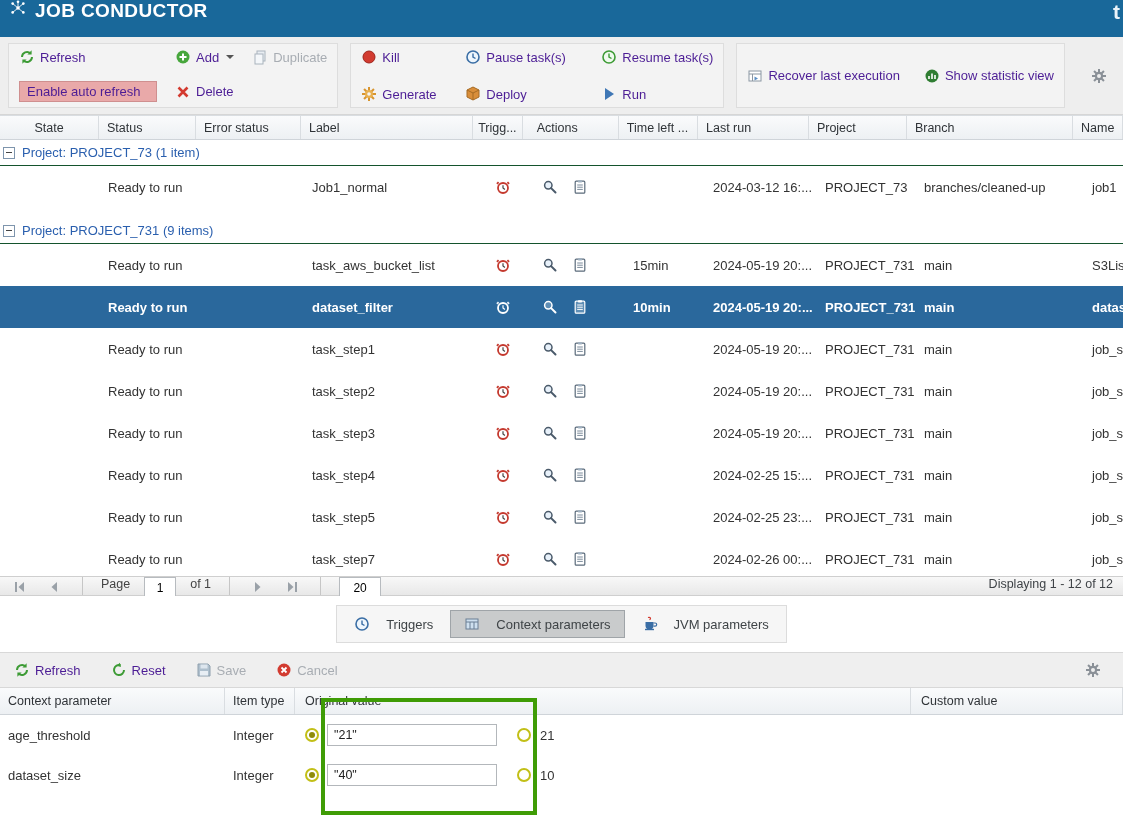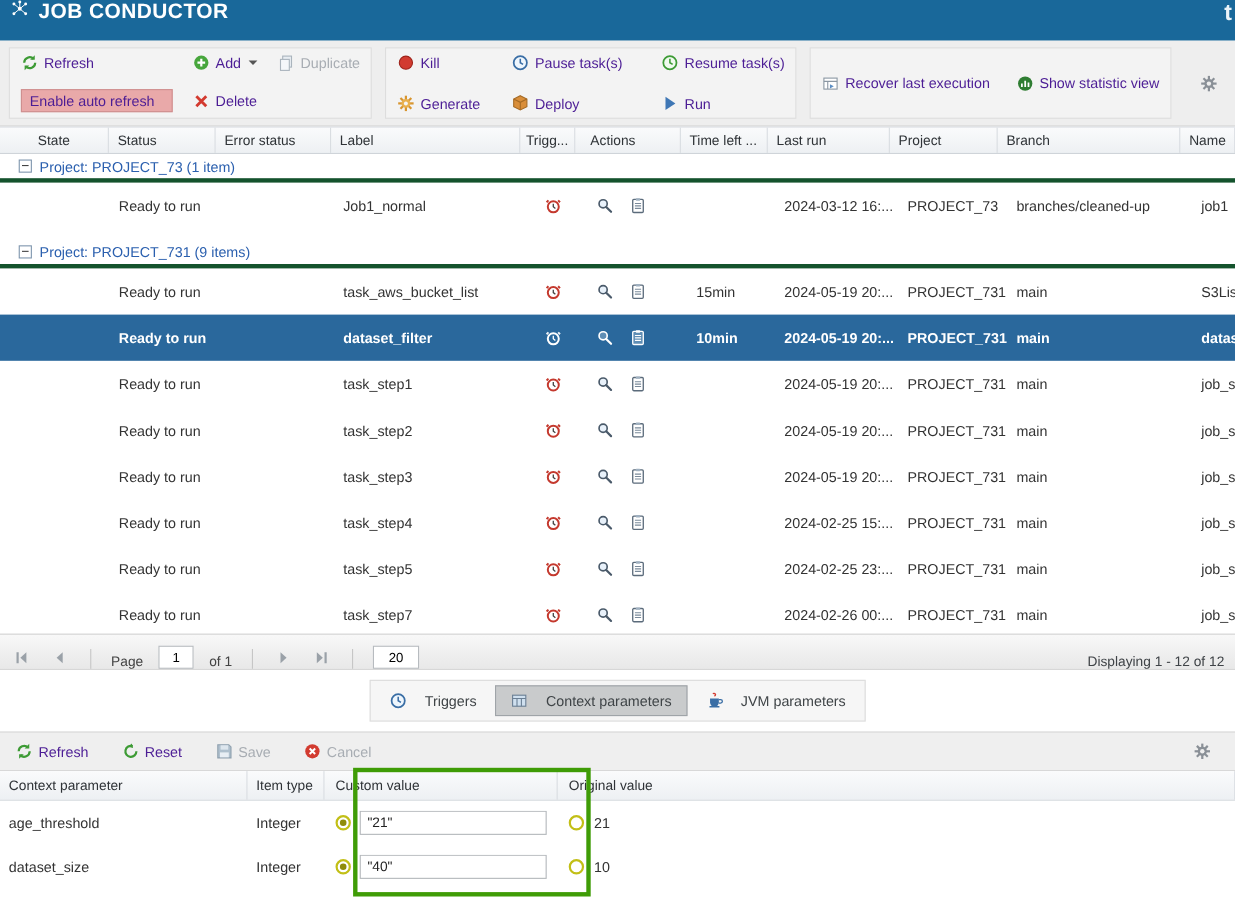--- a/index.html
+++ b/index.html
@@ -27,33 +27,33 @@
   .slot-a{width:86px}
   .slot-b{width:118px}
   .gear-right{margin-left:auto;align-self:center;margin-right:8px;cursor:pointer}
 
   
   .grid-head{display:flex;height:25px;background:linear-gradient(#fafbfc,#edf0f3);border-top:1px solid #d9dde1;border-bottom:1px solid #cfd4d9;font-size:12.5px;color:#2f3337;flex:0 0 auto}
   .gh-cell{display:flex;align-items:center;padding:0 8px;border-right:1px solid #d9dde1;overflow:hidden;white-space:nowrap;cursor:pointer}
   .gh-cell.ctr{justify-content:center}
   .grid-body{height:436px;overflow:hidden;flex:0 0 auto;background:#fff}
   .gsection{margin-bottom:10px}
-  .group-hdr{height:26px;display:flex;align-items:center;gap:7px;padding-left:17px;color:#2a5fae;border-bottom:4px solid #14532d;font-size:13px}
+  .group-hdr{height:26px;display:flex;align-items:center;gap:7px;padding-left:3px;color:#2a5fae;border-bottom:1px solid #14532d;font-size:13px}
   .minus-box{width:12px;height:12px;border:1px solid #7e95ad;background:#fff;position:relative;cursor:pointer;flex:0 0 auto}
   .minus-box::after{content:"";position:absolute;left:2px;right:2px;top:4px;border-top:1px solid #444}
   .grow{display:flex;height:42px;align-items:center;cursor:pointer}
   .grow.selected{background:#2a689c;color:#fff;font-weight:bold}
   .gcell{padding:0 8px;overflow:hidden;white-space:nowrap;flex:0 0 auto;display:flex;align-items:center}
   .c0{width:100px}.c1{width:98px}.c2{width:106px}.c3{width:174px}
   .c4{width:50px;justify-content:center}
   .c5{width:97px;gap:14px;padding-left:14px}
   .c6{width:80px}.c7{width:112px}.c8{width:99px}.c9{width:168px}.c10{flex:1 1 auto;min-width:0}
 
   
-  .pager{height:33px;background:linear-gradient(#f8f8f8,#e8e8e8);border-top:1px solid #cfcfcf;border-bottom:1px solid #cfcfcf;display:flex;align-items:flex-end;padding:0 10px;gap:14px;font-size:12.5px;color:#444;flex:0 0 auto}
+  .pager{height:20px;background:linear-gradient(#f8f8f8,#e8e8e8);border-top:1px solid #cfcfcf;border-bottom:1px solid #cfcfcf;display:flex;align-items:flex-start;padding:0 10px;gap:14px;font-size:12.5px;color:#444;flex:0 0 auto}
   .pbtn{width:20px;height:20px;display:flex;align-items:center;justify-content:center;cursor:pointer}
   .psep{width:1px;height:18px;background:#c6c6c6;margin:0 4px}
   .pinput{width:32px;height:21px;border:1px solid #b7bbbf;text-align:center;font-size:12px;font-family:"Liberation Sans",sans-serif}
   .psize{width:42px}
   .pright{margin-left:auto;color:#3f4347}
 
   
   .tabs-wrap{height:56px;display:flex;align-items:center;justify-content:center;background:#fff;flex:0 0 auto}
   .tabs{display:flex;gap:4px;border:1px solid #dcdcdc;background:#f6f6f6;padding:4px}
   .tab{display:flex;align-items:center;gap:16px;padding:5px 13px;font-weight:normal;color:#3f4447;cursor:pointer}
@@ -718,22 +718,22 @@
           </g>
           <circle cx="8" cy="8" r="4.2" fill="#8a9097"></circle>
           <circle cx="8" cy="8" r="2" fill="#eeeeee"></circle>
         </svg>
     </span>
   </div>
 
   <div class="pgrid-head">
     <div class="ph-cell p0">Context parameter</div>
     <div class="ph-cell p1">Item type</div>
+    <div class="ph-cell p3">Original value</div>
     <div class="ph-cell p2">Custom value</div>
-    <div class="ph-cell p3">Original value</div>
   </div>
 
   <div>
       <div class="prow">
         <div class="pc p0">age_threshold</div>
         <div class="pc p1">Integer</div>
         <div class="pc p2">
           <span class="radio sel"></span>
           <input class="val-input" value="&quot;21&quot;" style="">
         </div>

